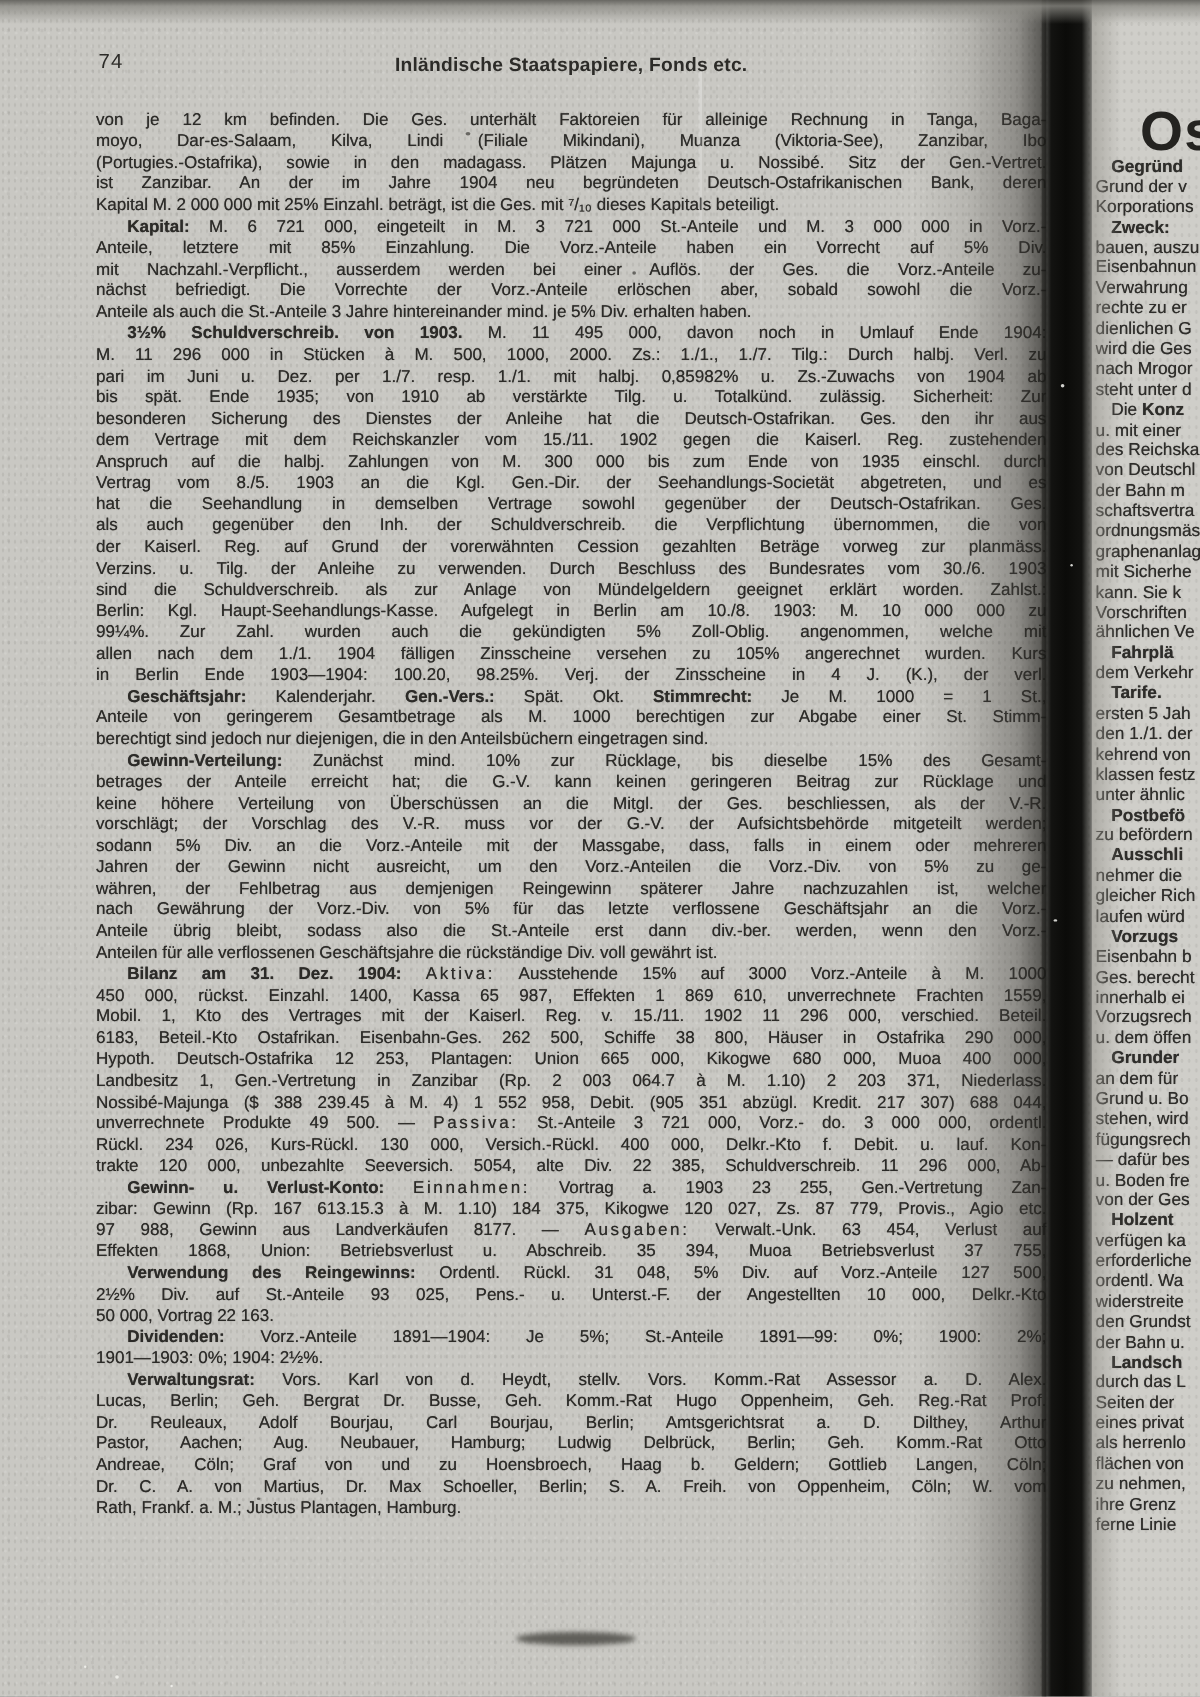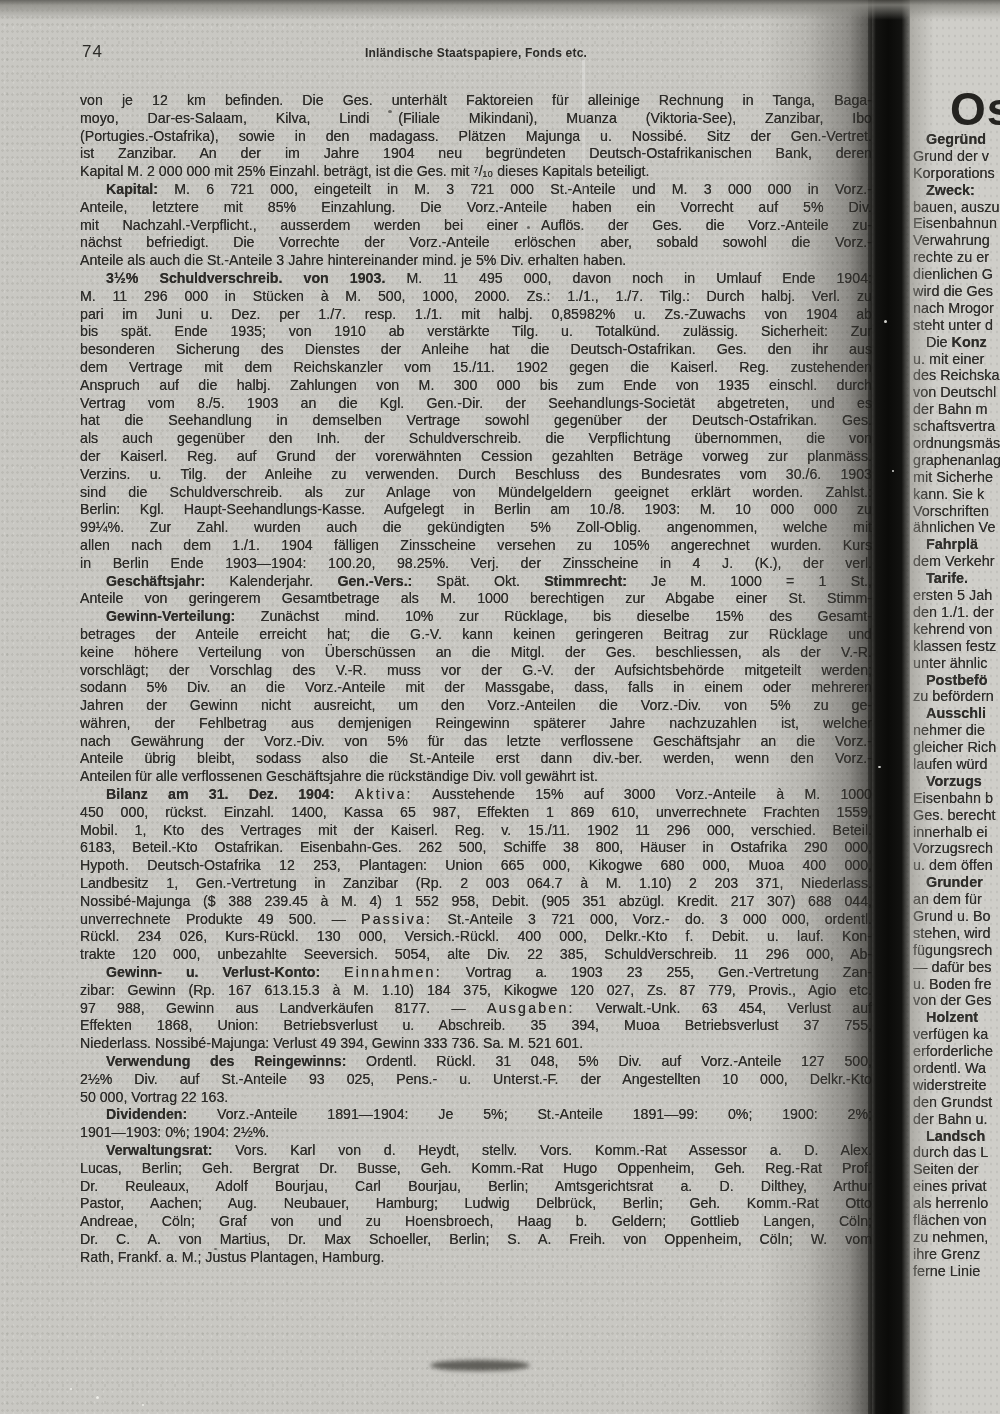--- a/index.html
+++ b/index.html
@@ -13,21 +13,21 @@
     background-size:5px 7px, 9px 11px, 14px 17px;
     font-family:Liberation Sans, sans-serif;
     color:#2c2b28;
     padding-left:16px;
   }
   .topgrain{position:absolute;left:0;top:0;width:100%;height:20px;
     background:linear-gradient(180deg,#504f4a 0,#8b8a84 5px,rgba(201,200,195,0) 20px);
     opacity:.8;pointer-events:none;}
   .pagenum{position:absolute;left:82px;top:42px;font-size:17px;letter-spacing:1px;}
   .runhead{position:absolute;left:80px;top:46px;width:792px;text-align:center;
-    font-weight:700;font-size:12px;letter-spacing:.2px;}
+    font-weight:700;font-size:16px;letter-spacing:.2px;}
   #leftText{position:absolute;left:80px;top:92px;width:792px;}
   .tline{height:17.8px;line-height:17.8px;font-size:14.2px;overflow:hidden;
     text-align:justify;text-align-last:justify;}
   .tline.lastline{text-align-last:left;}
   .tline.pindent{text-indent:26px;}
   .bold{font-weight:700;}
   .sperr{letter-spacing:2.2px;}
   .tline,.rline{text-shadow:0 0 .6px rgba(44,43,40,.8);}
   .foldshade{position:absolute;left:762px;top:0;width:110px;height:100%;pointer-events:none;
     background:linear-gradient(90deg,rgba(90,88,82,0) 0,rgba(90,88,82,.16) 40%,rgba(62,60,56,.42) 78%,rgba(35,34,31,.72) 100%);}
@@ -82,20 +82,21 @@
       <div class="tline"><span>als auch gegenüber den Inh. der Schuldverschreib. die Verpflichtung übernommen, die von</span></div>
       <div class="tline"><span>der Kaiserl. Reg. auf Grund der vorerwähnten Cession gezahlten Beträge vorweg zur planmäss.</span></div>
       <div class="tline"><span>Verzins. u. Tilg. der Anleihe zu verwenden.  Durch Beschluss des Bundesrates vom 30./6. 1903</span></div>
       <div class="tline"><span>sind die Schuldverschreib. als zur Anlage von Mündelgeldern geeignet erklärt worden.  Zahlst.:</span></div>
       <div class="tline"><span>Berlin: Kgl. Haupt-Seehandlungs-Kasse.  Aufgelegt in Berlin am 10./8. 1903: M. 10 000 000 zu</span></div>
       <div class="tline"><span>99¼%.  Zur Zahl. wurden auch die gekündigten 5% Zoll-Oblig. angenommen, welche mit</span></div>
       <div class="tline"><span>allen nach dem 1./1. 1904 fälligen Zinsscheine versehen zu 105% angerechnet wurden.  Kurs</span></div>
       <div class="tline"><span>in Berlin Ende 1903—1904: 100.20, 98.25%.  Verj. der Zinsscheine in 4 J. (K.), der verl.</span></div>
       <div class="tline pindent"><span class="bold">Geschäftsjahr:</span><span> Kalenderjahr.  </span><span class="bold">Gen.-Vers.:</span><span> Spät. Okt.  </span><span class="bold">Stimmrecht:</span><span> Je M. 1000 = 1 St.,</span></div>
       <div class="tline"><span>Anteile von geringerem Gesamtbetrage als M. 1000 berechtigen zur Abgabe einer St.  Stimm-</span></div>
+      <div class="tline lastline"><span>berechtigt sind jedoch nur diejenigen, die in den Anteilsbüchern eingetragen sind.</span></div>
       <div class="tline pindent"><span class="bold">Gewinn-Verteilung:</span><span> Zunächst mind. 10% zur Rücklage, bis dieselbe 15% des Gesamt-</span></div>
       <div class="tline"><span>betrages der Anteile erreicht hat; die G.-V. kann keinen geringeren Beitrag zur Rücklage und</span></div>
       <div class="tline"><span>keine höhere Verteilung von Überschüssen an die Mitgl. der Ges. beschliessen, als der V.-R.</span></div>
       <div class="tline"><span>vorschlägt; der Vorschlag des V.-R. muss vor der G.-V. der Aufsichtsbehörde mitgeteilt werden;</span></div>
       <div class="tline"><span>sodann 5% Div. an die Vorz.-Anteile mit der Massgabe, dass, falls in einem oder mehreren</span></div>
       <div class="tline"><span>Jahren der Gewinn nicht ausreicht, um den Vorz.-Anteilen die Vorz.-Div. von 5% zu ge-</span></div>
       <div class="tline"><span>währen, der Fehlbetrag aus demjenigen Reingewinn späterer Jahre nachzuzahlen ist, welcher</span></div>
       <div class="tline"><span>nach Gewährung der Vorz.-Div. von 5% für das letzte verflossene Geschäftsjahr an die Vorz.-</span></div>
       <div class="tline"><span>Anteile übrig bleibt, sodass also die St.-Anteile erst dann div.-ber. werden, wenn den Vorz.-</span></div>
       <div class="tline lastline"><span>Anteilen für alle verflossenen Geschäftsjahre die rückständige Div. voll gewährt ist.</span></div>
@@ -106,21 +107,20 @@
       <div class="tline"><span>Hypoth. Deutsch-Ostafrika 12 253, Plantagen: Union 665 000, Kikogwe 680 000, Muoa 400 000,</span></div>
       <div class="tline"><span>Landbesitz 1, Gen.-Vertretung in Zanzibar (Rp. 2 003 064.7 à M. 1.10) 2 203 371, Niederlass.</span></div>
       <div class="tline"><span>Nossibé-Majunga ($ 388 239.45 à M. 4) 1 552 958, Debit. (905 351 abzügl. Kredit. 217 307) 688 044,</span></div>
       <div class="tline"><span>unverrechnete Produkte 49 500. — </span><span class="sperr">Passiva:</span><span> St.-Anteile 3 721 000, Vorz.- do. 3 000 000, ordentl.</span></div>
       <div class="tline"><span>Rückl. 234 026, Kurs-Rückl. 130 000, Versich.-Rückl. 400 000, Delkr.-Kto f. Debit. u. lauf. Kon-</span></div>
       <div class="tline"><span>trakte 120 000, unbezahlte Seeversich. 5054, alte Div. 22 385, Schuldverschreib. 11 296 000, Ab-</span></div>
       <div class="tline pindent"><span class="bold">Gewinn- u. Verlust-Konto:</span><span> </span><span class="sperr">Einnahmen:</span><span> Vortrag a. 1903 23 255, Gen.-Vertretung Zan-</span></div>
       <div class="tline"><span>zibar: Gewinn (Rp. 167 613.15.3 à M. 1.10) 184 375, Kikogwe 120 027, Zs. 87 779, Provis., Agio etc.</span></div>
       <div class="tline"><span>97 988, Gewinn aus Landverkäufen 8177. — </span><span class="sperr">Ausgaben:</span><span> Verwalt.-Unk. 63 454, Verlust auf</span></div>
       <div class="tline"><span>Effekten 1868, Union: Betriebsverlust u. Abschreib. 35 394, Muoa Betriebsverlust 37 755,</span></div>
-      <div class="tline lastline"><span>Niederlass. Nossibé-Majunga: Verlust 49 394, Gewinn 333 736.  Sa. M. 521 601.</span></div>
       <div class="tline pindent"><span class="bold">Verwendung des Reingewinns:</span><span> Ordentl. Rückl. 31 048, 5% Div. auf Vorz.-Anteile 127 500,</span></div>
       <div class="tline"><span>2½% Div. auf St.-Anteile 93 025, Pens.- u. Unterst.-F. der Angestellten 10 000, Delkr.-Kto</span></div>
       <div class="tline lastline"><span>50 000, Vortrag 22 163.</span></div>
       <div class="tline pindent"><span class="bold">Dividenden:</span><span> Vorz.-Anteile 1891—1904: Je 5%;  St.-Anteile 1891—99: 0%;  1900: 2%;</span></div>
       <div class="tline lastline"><span>1901—1903: 0%; 1904: 2½%.</span></div>
       <div class="tline pindent"><span class="bold">Verwaltungsrat:</span><span> Vors. Karl von d. Heydt, stellv. Vors. Komm.-Rat Assessor a. D. Alex.</span></div>
       <div class="tline"><span>Lucas, Berlin; Geh. Bergrat Dr. Busse, Geh. Komm.-Rat Hugo Oppenheim, Geh. Reg.-Rat Prof.</span></div>
       <div class="tline"><span>Dr. Reuleaux, Adolf Bourjau, Carl Bourjau, Berlin; Amtsgerichtsrat a. D. Dilthey, Arthur</span></div>
       <div class="tline"><span>Pastor, Aachen; Aug. Neubauer, Hamburg; Ludwig Delbrück, Berlin; Geh. Komm.-Rat Otto</span></div>
       <div class="tline"><span>Andreae, Cöln; Graf von und zu Hoensbroech, Haag b. Geldern; Gottlieb Langen, Cöln;</span></div>

